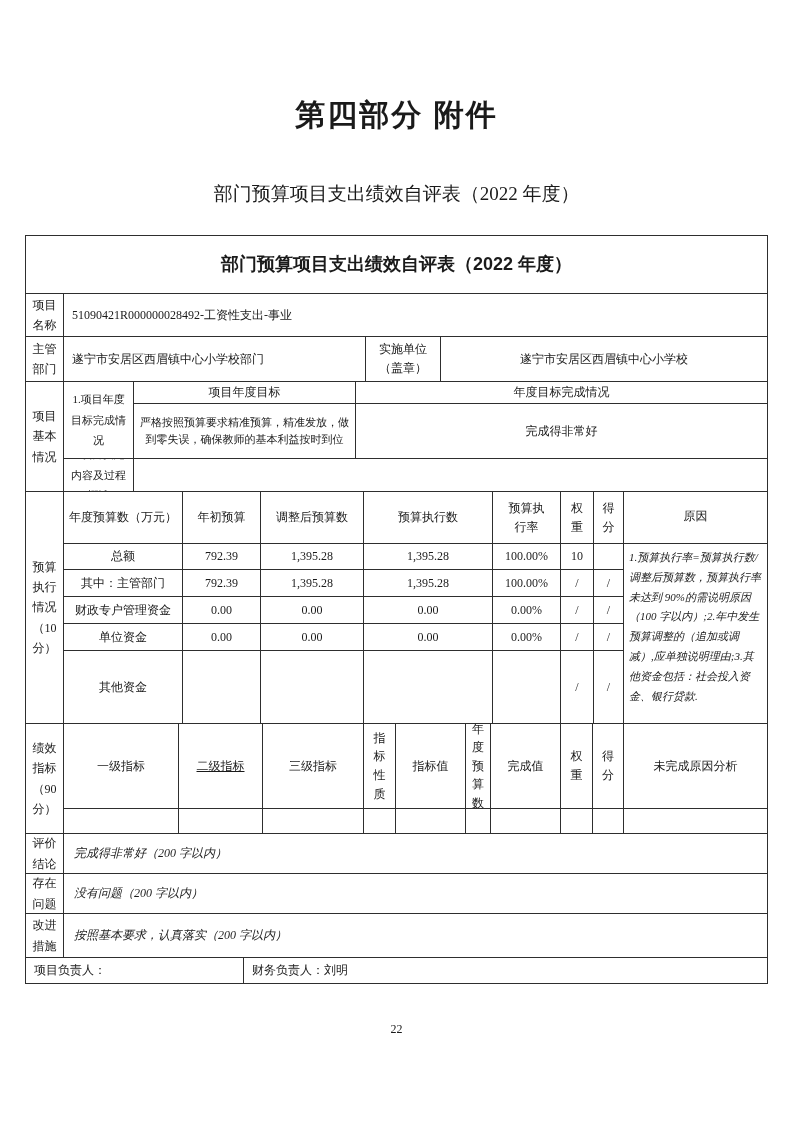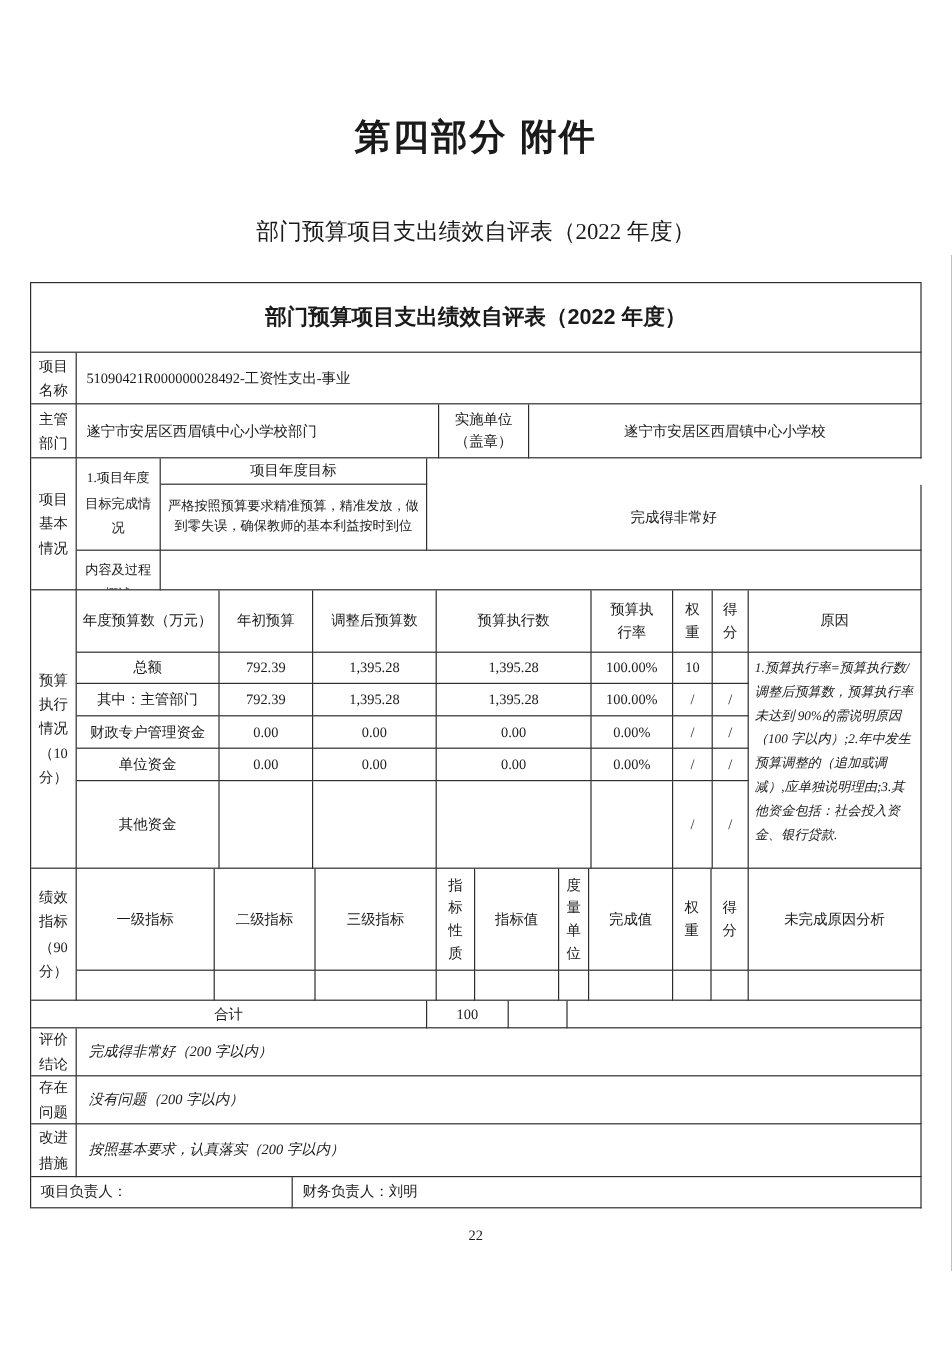--- a/index.html
+++ b/index.html
@@ -105,37 +105,38 @@
       <div class="c vlabel" style="width:38px;">主管部门</div>
       <div class="c left" style="width:302px;">遂宁市安居区西眉镇中心小学校部门</div>
       <div class="c stack" style="width:75px;">实施单位（盖章）</div>
       <div class="c" style="flex:1;">遂宁市安居区西眉镇中心小学校</div>
     </div>
 
     <div class="grid gBasic">
       <div class="c vlabel" style="grid-row:1/4; grid-column:1;">项目基本情况</div>
       <div class="c vlabel small" style="grid-row:1/3; grid-column:2; line-height:1.9;">1.项目年度目标完成情况</div>
       <div class="c" style="grid-row:1; grid-column:3;">项目年度目标</div>
+      <div class="c" style="grid-row:1; grid-column:4;">年度目标完成情况</div>
       <div class="c small" style="grid-row:2; grid-column:3; padding:2px 6px;">严格按照预算要求精准预算，精准发放，做到零失误，确保教师的基本利益按时到位</div>
       <div class="c" style="grid-row:2; grid-column:4;">完成得非常好</div>
       <div class="c vlabel small" style="grid-row:3; grid-column:2; line-height:1.9;">2.项目实施内容及过程概述</div>
       <div class="c" style="grid-row:3; grid-column:3/5;"></div>
     </div>
 
     <div class="grid gBudget">
       <div class="c vlabel" style="grid-row:1/7; grid-column:1;text-align:center;">预算执行情况（10分）</div>
 
       <div class="c" style="grid-row:1; grid-column:2;">年度预算数（万元）</div>
       <div class="c" style="grid-row:1; grid-column:3;">年初预算</div>
       <div class="c" style="grid-row:1; grid-column:4;">调整后预算数</div>
       <div class="c" style="grid-row:1; grid-column:5;">预算执行数</div>
       <div class="c stack" style="grid-row:1; grid-column:6; padding:1px 14px;">预算执行率</div>
       <div class="c stack" style="grid-row:1; grid-column:7;">权重</div>
       <div class="c stack" style="grid-row:1; grid-column:8;">得分</div>
-      <div class="c" style="grid-row:1; grid-column:9;">原因</div>
+      <div class="c" style="grid-row:1; grid-column:9;font-family:Liberation Mono, monospace;">原因</div>
 
       <div class="c" style="grid-row:2; grid-column:2;">总额</div>
       <div class="c" style="grid-row:2; grid-column:3;">792.39</div>
       <div class="c" style="grid-row:2; grid-column:4;">1,395.28</div>
       <div class="c" style="grid-row:2; grid-column:5;">1,395.28</div>
       <div class="c" style="grid-row:2; grid-column:6;">100.00%</div>
       <div class="c" style="grid-row:2; grid-column:7;">10</div>
       <div class="c" style="grid-row:2; grid-column:8;"></div>
 
       <div class="c reason" style="grid-row:2/7; grid-column:9;">1.预算执行率=预算执行数/调整后预算数，预算执行率未达到 90%的需说明原因（100 字以内）;2.年中发生预算调整的（追加或调减）,应单独说明理由;3.其他资金包括：社会投入资金、银行贷款.</div>
@@ -169,48 +170,42 @@
       <div class="c" style="grid-row:6; grid-column:4;"></div>
       <div class="c" style="grid-row:6; grid-column:5;"></div>
       <div class="c" style="grid-row:6; grid-column:6;"></div>
       <div class="c" style="grid-row:6; grid-column:7;">/</div>
       <div class="c" style="grid-row:6; grid-column:8;">/</div>
     </div>
 
     <div class="grid gKpi">
       <div class="c vlabel" style="grid-row:1/3; grid-column:1;">绩效指标（90分）</div>
       <div class="c" style="grid-row:1; grid-column:2;">一级指标</div>
-      <div class="c" style="grid-row:1; grid-column:3;">二级指标</div>
+      <div class="c" style="grid-row:1; grid-column:3;text-decoration:underline;">二级指标</div>
       <div class="c" style="grid-row:1; grid-column:4;">三级指标</div>
       <div class="c stack" style="grid-row:1; grid-column:5; padding:1px 9px;">指标性质</div>
       <div class="c" style="grid-row:1; grid-column:6;">指标值</div>
-      <div class="c stack" style="grid-row:1; grid-column:7; padding:1px 6px;">度量单位</div>
+      <div class="c stack" style="grid-row:1; grid-column:7; padding:1px 6px;">年度预算数</div>
       <div class="c" style="grid-row:1; grid-column:8;">完成值</div>
       <div class="c stack" style="grid-row:1; grid-column:9;">权重</div>
       <div class="c stack" style="grid-row:1; grid-column:10;">得分</div>
       <div class="c" style="grid-row:1; grid-column:11;">未完成原因分析</div>
 
       <div class="c" style="grid-row:2; grid-column:2;"></div>
       <div class="c" style="grid-row:2; grid-column:3;"></div>
       <div class="c" style="grid-row:2; grid-column:4;"></div>
       <div class="c" style="grid-row:2; grid-column:5;"></div>
       <div class="c" style="grid-row:2; grid-column:6;"></div>
       <div class="c" style="grid-row:2; grid-column:7;"></div>
       <div class="c" style="grid-row:2; grid-column:8;"></div>
       <div class="c" style="grid-row:2; grid-column:9;"></div>
       <div class="c" style="grid-row:2; grid-column:10;"></div>
       <div class="c" style="grid-row:2; grid-column:11;"></div>
     </div>
 
-    <div class="row" style="height:23px;">
-      <div class="c" style="width:330px;">合计</div>
-      <div class="c" style="width:68px;">100</div>
-      <div class="c" style="width:49px;"></div>
-      <div class="c" style="flex:1;"></div>
-    </div>
 
     <div class="row" style="height:40px;">
       <div class="c vlabel" style="width:38px;">评价结论</div>
       <div class="c left it" style="flex:1; padding-left:10px;">完成得非常好（200 字以内）</div>
     </div>
 
     <div class="row" style="height:40px;">
       <div class="c vlabel" style="width:38px;">存在问题</div>
       <div class="c left it" style="flex:1; padding-left:10px;">没有问题（200 字以内）</div>
     </div>

